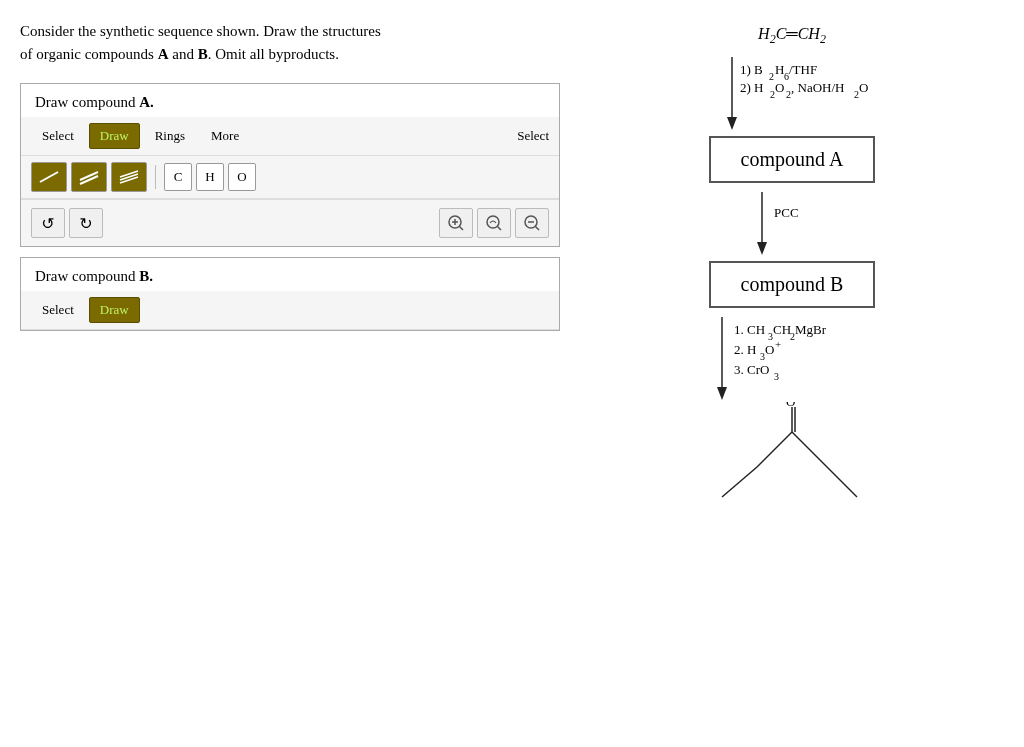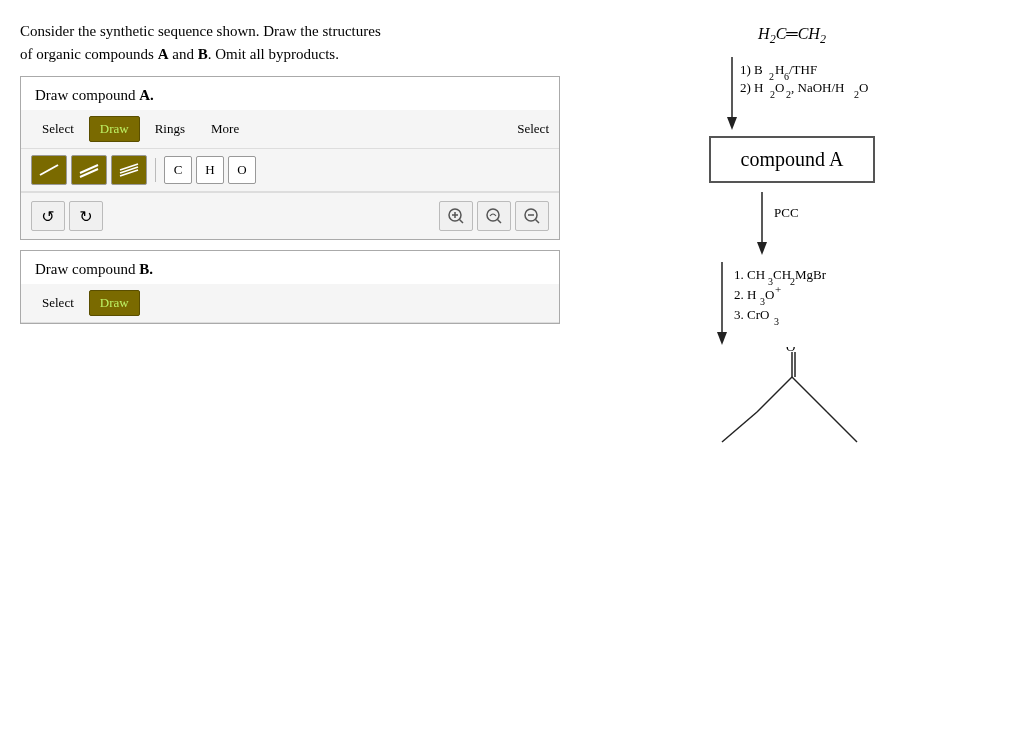--- a/index.html
+++ b/index.html
@@ -22,21 +22,21 @@
 
     
     .left-panel {
       width: 540px;
       flex-shrink: 0;
     }
 
     .question-text {
       font-size: 15px;
       line-height: 1.5;
-      margin-bottom: 11px;
+      margin-bottom: 18px;
     }
 
     .draw-box {
       border: 1px solid #aaa;
       margin-bottom: 4px;
       background: #fff;
     }
 
     .draw-box-title {
       font-size: 15px;
@@ -362,20 +362,23 @@
       <div class="compound-box">
         <span>compound A</span>
       </div>
 
       <svg width="120" height="70" viewBox="0 0 120 70">
         <line x1="30" y1="5" x2="30" y2="62" stroke="#222" stroke-width="1.5"></line>
         <polygon points="30,68 25,55 35,55" fill="#222"></polygon>
         <text x="42" y="30" font-size="13" font-family="Times New Roman, serif">PCC</text>
       </svg>
 
+      <div class="compound-box">
+        <span>compound B</span>
+      </div>
 
       <svg width="200" height="90" viewBox="0 0 200 90">
         <line x1="30" y1="5" x2="30" y2="82" stroke="#222" stroke-width="1.5"></line>
         <polygon points="30,88 25,75 35,75" fill="#222"></polygon>
         <text x="42" y="22" font-size="13" font-family="Times New Roman, serif">1. CH</text>
         <text x="76" y="22" font-size="10" font-family="Times New Roman, serif" baseline-shift="sub">3</text>
         <text x="81" y="22" font-size="13" font-family="Times New Roman, serif">CH</text>
         <text x="98" y="22" font-size="10" font-family="Times New Roman, serif" baseline-shift="sub">2</text>
         <text x="103" y="22" font-size="13" font-family="Times New Roman, serif">MgBr</text>
         <text x="42" y="42" font-size="13" font-family="Times New Roman, serif">2. H</text>

